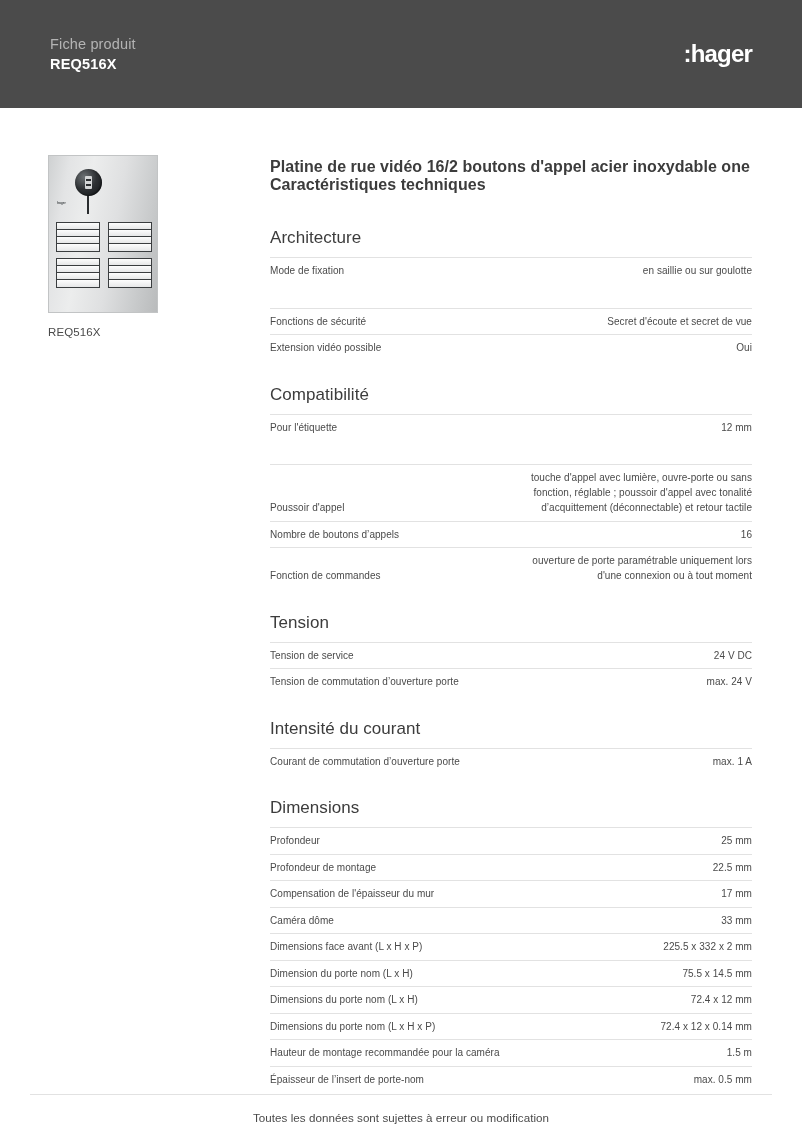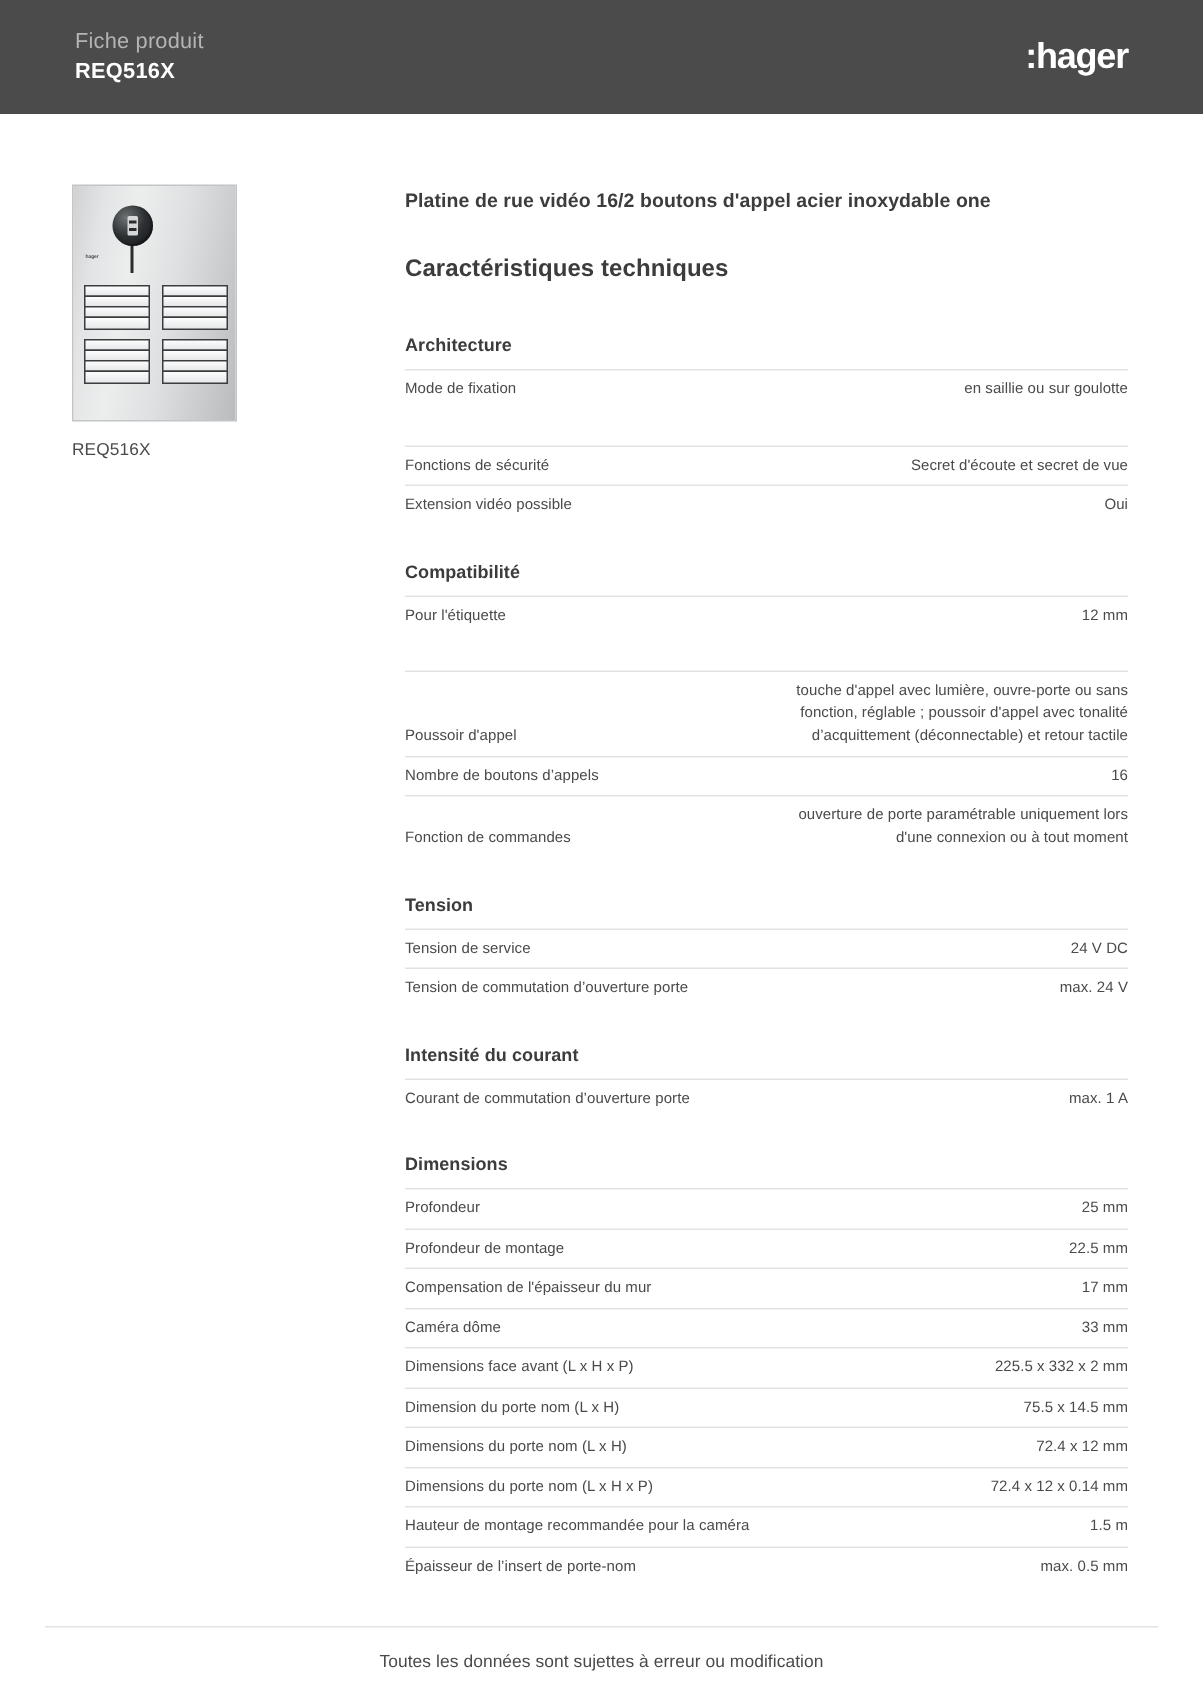--- a/index.html
+++ b/index.html
@@ -12,21 +12,21 @@
 
   body {
     font-family: "Liberation Sans", sans-serif;
     color: #3c3c3c;
     position: relative;
     overflow: hidden;
   }
 
   
   .header {
-    height: 76px;
+    height: 108px;
     background: #4b4b4b;
     display: flex;
     align-items: center;
     justify-content: space-between;
     padding: 0 50px;
   }
   .header-left { display: flex; flex-direction: column; justify-content: center; }
   .kicker {
     font-size: 14.5px;
     color: #b4b4b4;
@@ -149,40 +149,39 @@
     margin-top: 13px;
     font-size: 11.5px;
     color: #4a4a4a;
     letter-spacing: .1px;
   }
 
   
   .right-col { flex: 1; padding-top: 3px; }
 
   .doc-title {
-    font-size: 13px;
+    font-size: 16px;
     font-weight: bold;
     color: #3c3c3c;
     letter-spacing: .05px;
-    margin-bottom: 30px;
   }
   .subtitle {
     font-size: 16px;
     font-weight: bold;
     color: #3c3c3c;
     letter-spacing: .05px;
     margin-bottom: 34px;
   }
 
   .section { margin-bottom: 24px; }
   .section:last-child { margin-bottom: 0; }
 
   .section-title {
-    font-size: 12px;
-    font-weight: bold;
+    font-size: 17px;
+    font-weight: normal;
     color: #3c3c3c;
     letter-spacing: .05px;
     padding-bottom: 9px;
   }
 
   .spec-table { width: 100%; border-collapse: collapse; }
 
   .spec-row { border-top: 1px solid #e2e2e2; }
 
   .spec-label,
@@ -196,21 +195,21 @@
   }
   .spec-label { width: 54%; text-align: left; padding-right: 10px; }
   .spec-value { width: 46%; text-align: right; }
 
   
   .footer {
     position: absolute;
     left: 0;
     right: 0;
     bottom: 0;
-    height: 50px;
+    height: 40px;
     border-top: 1px solid #e2e2e2;
     margin: 0 30px;
     display: flex;
     align-items: flex-start;
     justify-content: center;
     padding-top: 16px;
   }
   .footer-text {
     font-size: 11.6px;
     color: #4a4a4a;

